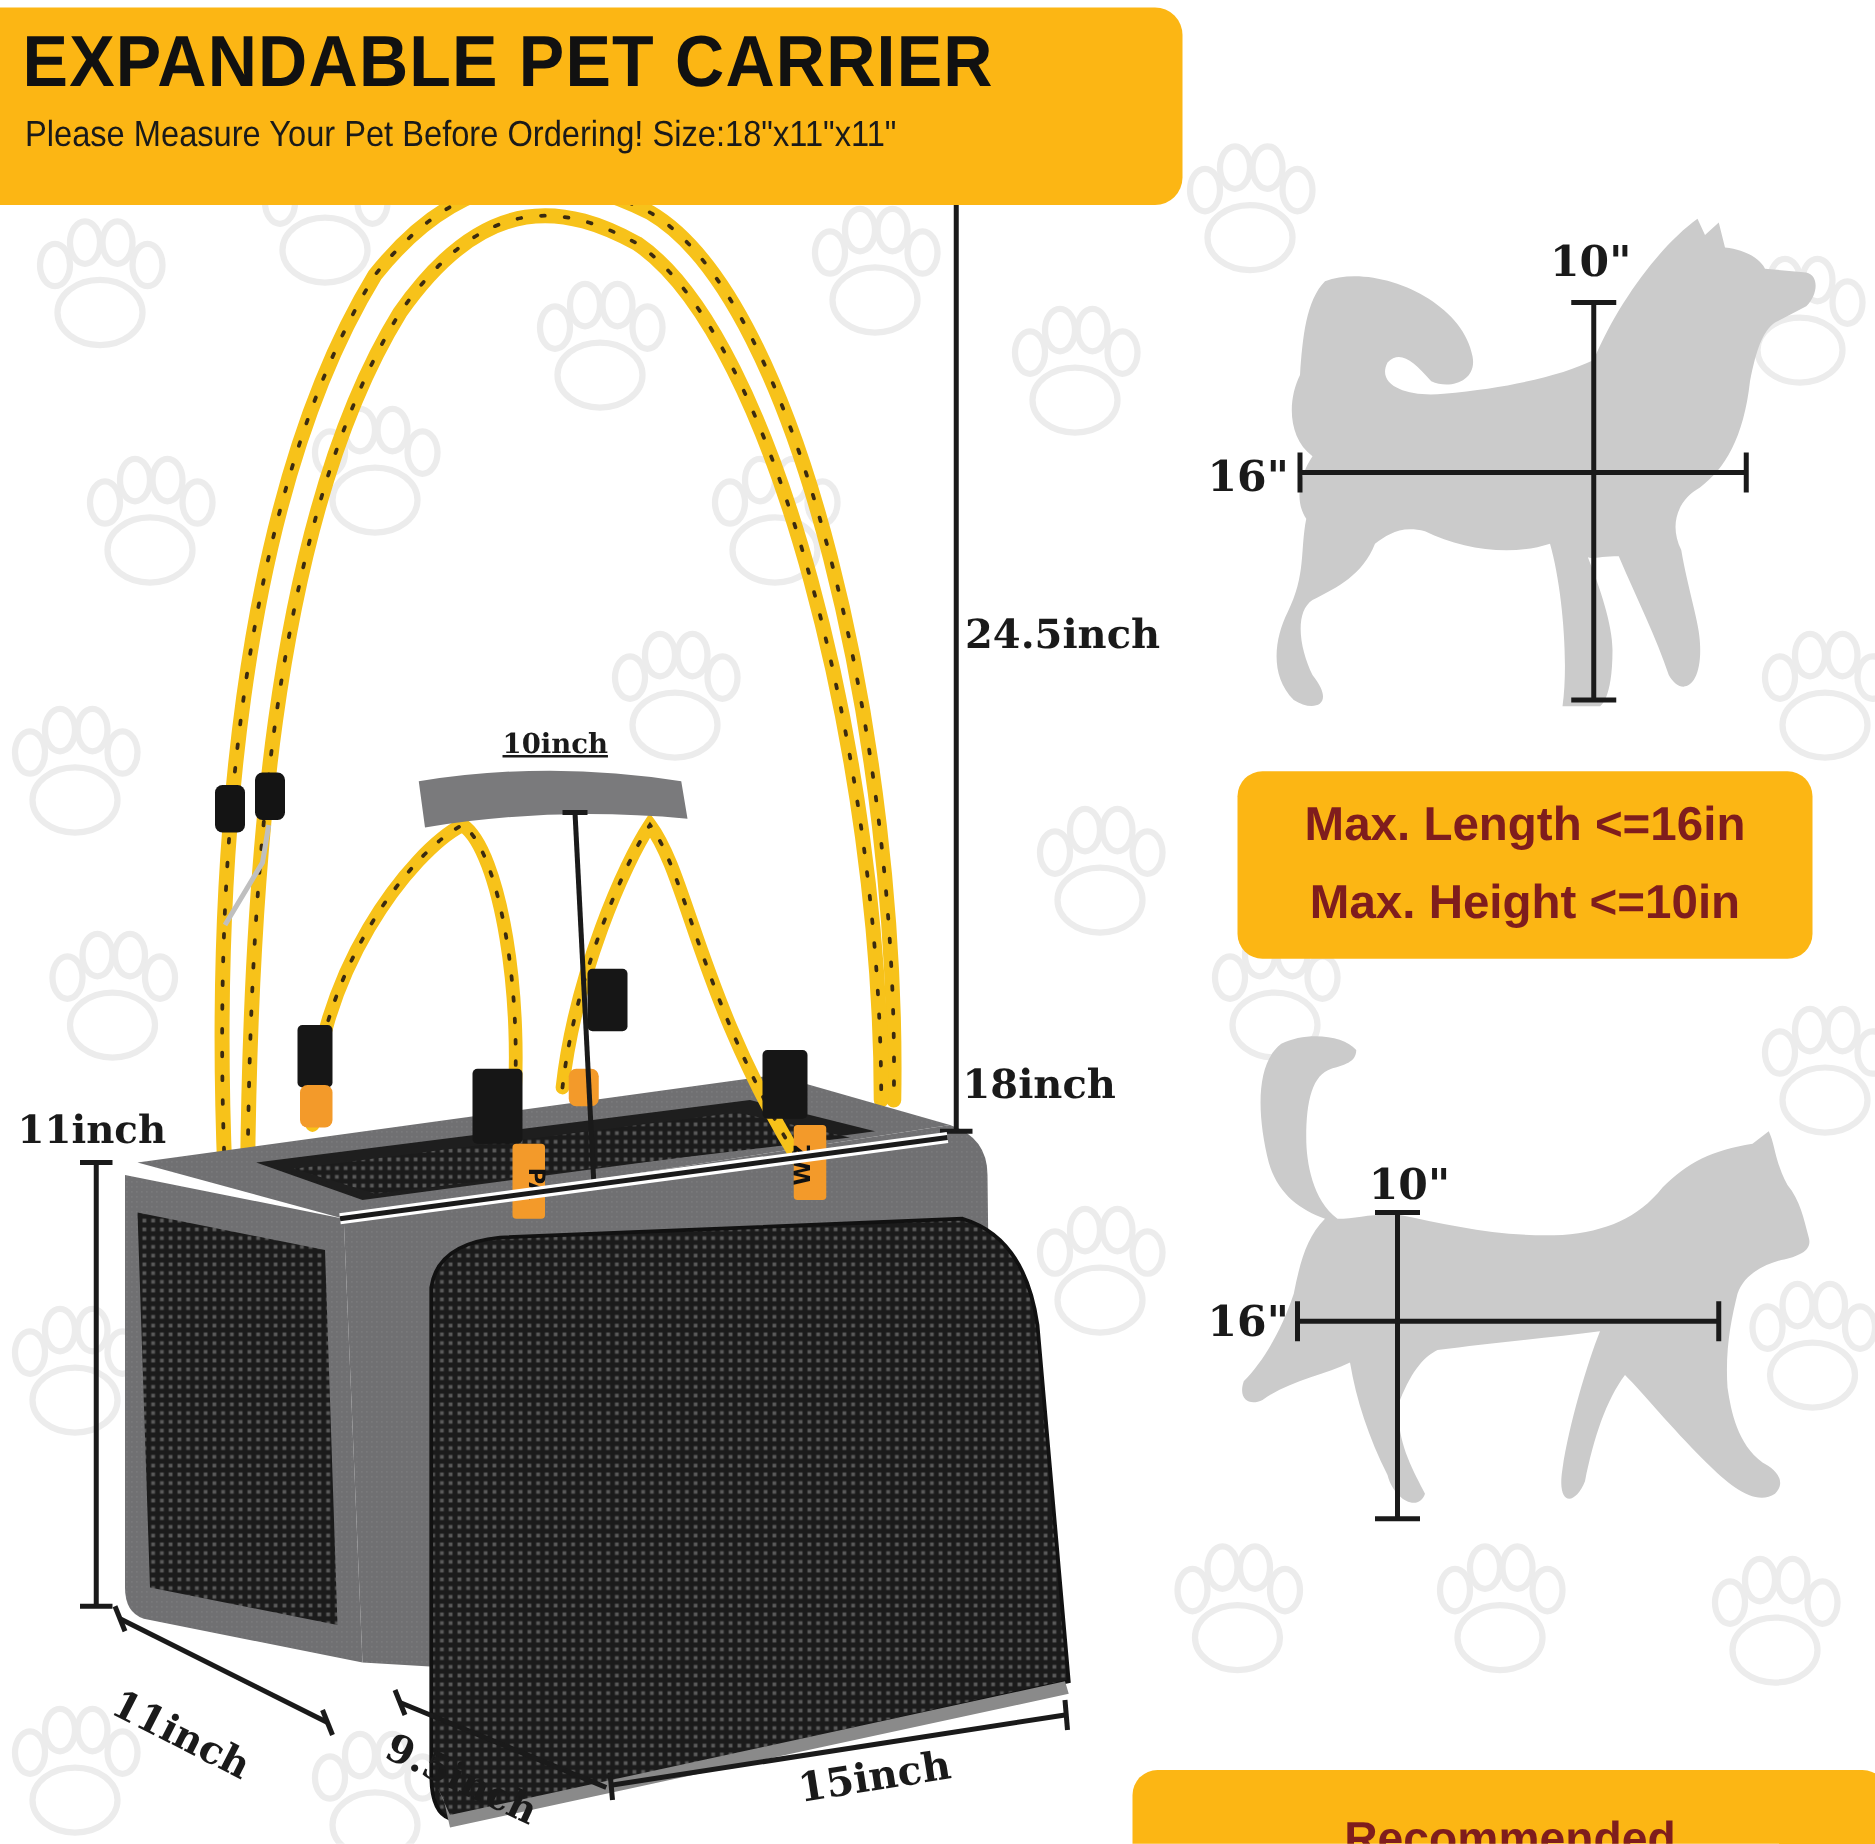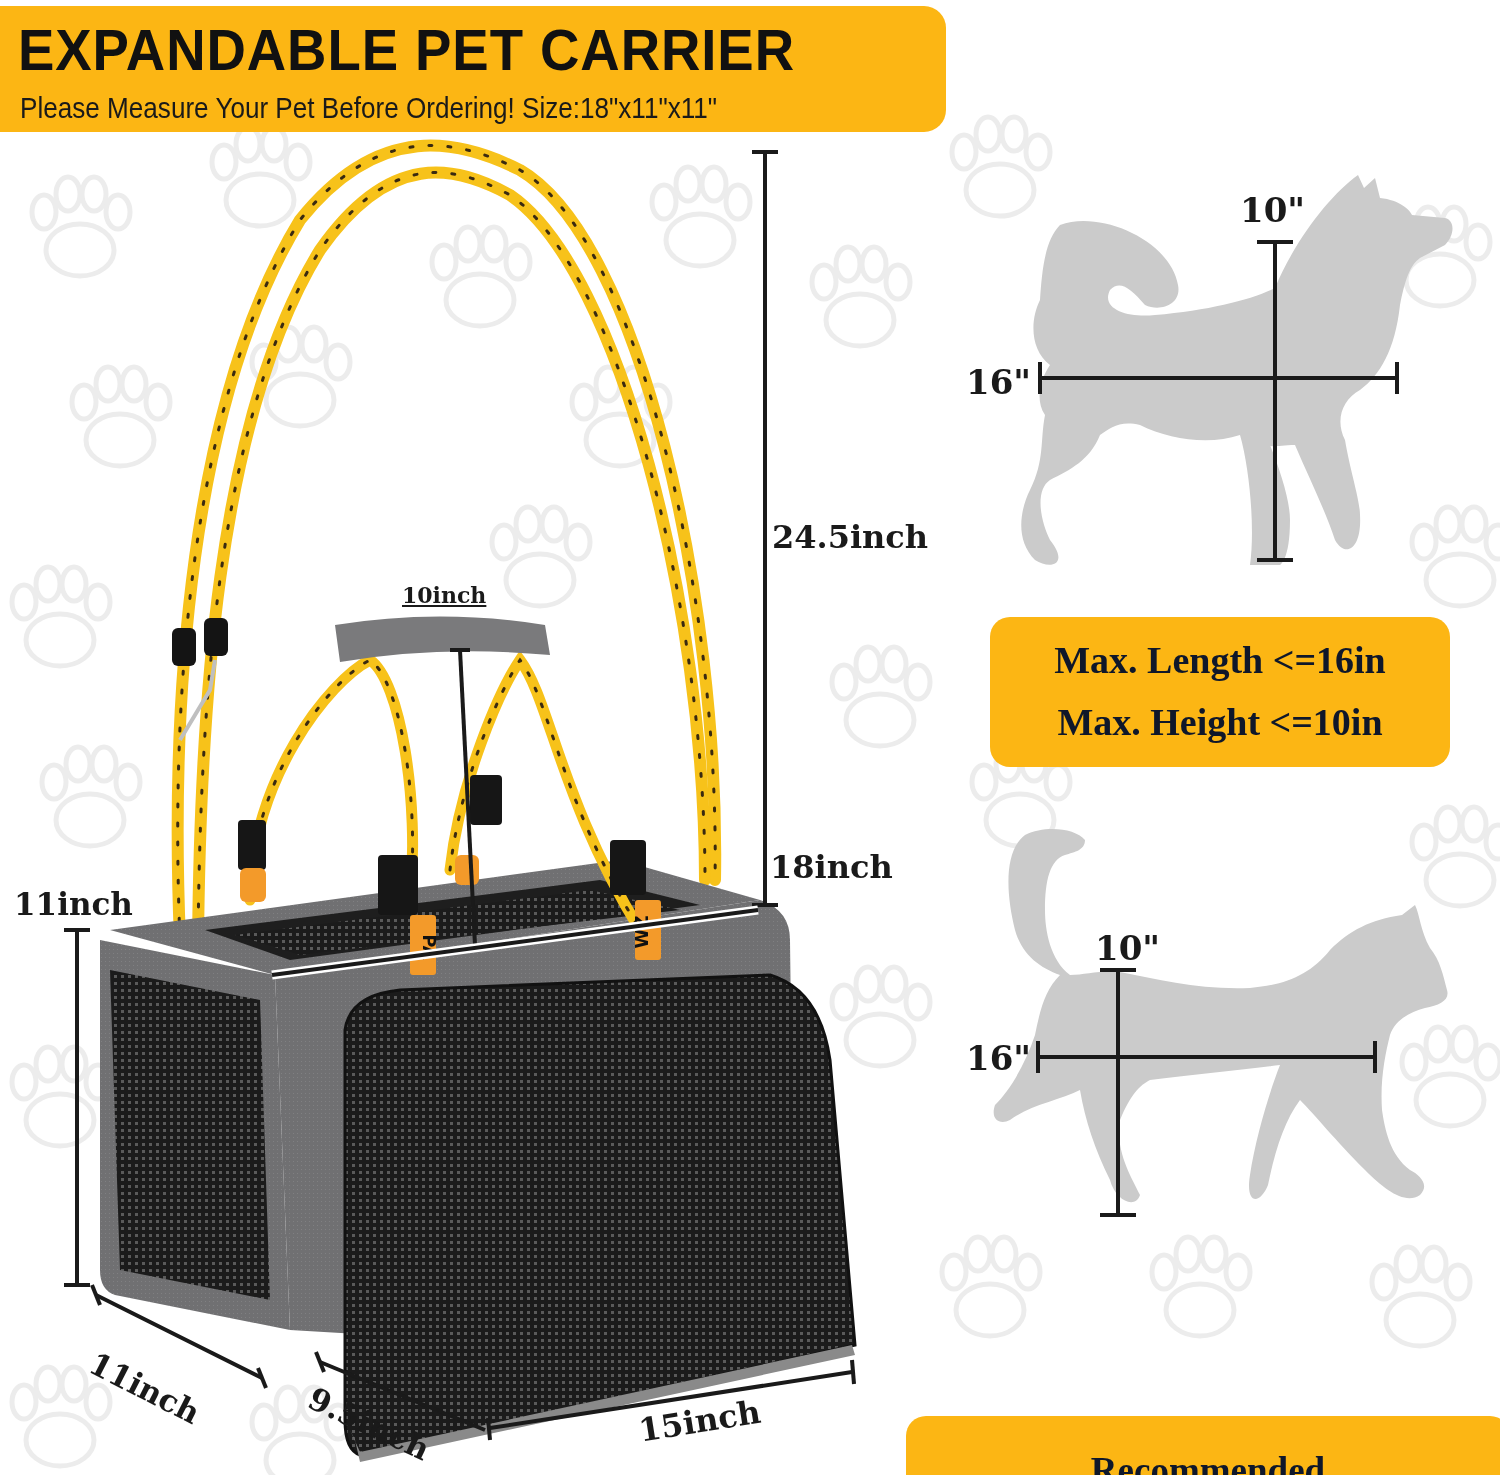--- a/index.html
+++ b/index.html
@@ -1,23 +1,23 @@
 <!DOCTYPE html>
 <html><head>
 <meta charset="utf-8">
 <style>
   html,body{margin:0;padding:0;}
   body{width:1500px;height:1475px;position:relative;overflow:hidden;background:#ffffff;font-family:"Liberation Sans",sans-serif;}
   .bg-paws{position:absolute;inset:0;z-index:0;}
-  .header-banner{position:absolute;left:0;top:6px;width:946px;height:126px;background:#fcb614;border-radius:0 22px 22px 0;z-index:3;}
+  .header-banner{position:absolute;left:0;top:6px;width:946px;height:158px;background:#fcb614;border-radius:0 22px 22px 0;z-index:3;}
   .header-title{position:absolute;left:18px;top:12px;font-family:"Liberation Sans",sans-serif;font-weight:bold;font-size:58px;letter-spacing:1px;color:#111;line-height:64px;white-space:nowrap;transform:scaleX(0.94);transform-origin:left top;}
   .header-sub{position:absolute;left:20px;top:84px;font-family:"Liberation Sans",sans-serif;font-size:29px;color:#1a1a1a;line-height:36px;white-space:nowrap;transform:scaleX(0.9);transform-origin:left top;}
   .label{position:absolute;font-family:"DejaVu Serif",serif;font-weight:bold;color:#1a1a1a;white-space:nowrap;z-index:4;}
   .info-box{position:absolute;background:#fcb614;border-radius:20px;z-index:3;display:flex;flex-direction:column;align-items:center;justify-content:center;}
-  .info-line{font-family:Liberation Serif, serif;font-weight:bold;color:#0f172a;white-space:nowrap;line-height:1.2;}
+  .info-line{font-family:Liberation Sans, sans-serif;font-weight:bold;color:#7f1d1d;white-space:nowrap;line-height:1.2;}
   .art{position:absolute;z-index:2;}
 </style>
 </head>
 <body>
 
 <svg class="bg-paws" width="1500" height="1475" viewBox="0 0 1500 1475">
   <defs>
     <g id="paw" fill="none" stroke="#ececec" stroke-width="5">
       <ellipse cx="0" cy="20" rx="34" ry="26"></ellipse>
       <ellipse cx="-36" cy="-18" rx="12" ry="17"></ellipse>
@@ -141,21 +141,21 @@
     <line x1="852" y1="1360" x2="854" y2="1384"></line>
   </g>
   <g stroke="#ffffff" stroke-width="9">
     <line x1="272" y1="975" x2="758" y2="910"></line>
   </g>
   <g stroke="#1a1a1a" stroke-width="4">
     <line x1="272" y1="975" x2="758" y2="910"></line>
   </g>
 </svg>
 
-<div class="label" style="left:772px;top:518px;font-size:32px;">24.5inch</div>
+<div class="label" style="left:772px;top:488px;font-size:32px;">24.5inch</div>
 <div class="label" style="left:402px;top:582px;font-size:22px;text-decoration:underline;">10inch</div>
 <div class="label" style="left:770px;top:848px;font-size:32px;">18inch</div>
 <div class="label" style="left:14px;top:886px;font-size:31px;">11inch</div>
 <div class="label" style="left:100px;top:1345px;font-size:31px;transform:rotate(27deg);transform-origin:left top;">11inch</div>
 <div class="label" style="left:318px;top:1380px;font-size:31px;transform:rotate(25deg);transform-origin:left top;">9.5inch</div>
 <div class="label" style="left:636px;top:1412px;font-size:32px;transform:rotate(-9deg);transform-origin:left top;">15inch</div>
 
 <svg class="art" style="left:950px;top:170px;" width="520" height="420" viewBox="0 0 520 420">
   <path fill="#cbcbcb" d="M110,55 C150,40 220,70 228,115 C232,135 210,142 195,135 C180,118 170,110 160,120 C150,140 180,148 205,145 C260,140 300,130 325,118 C345,70 380,25 408,5 L414,18 L425,8 L430,28 C450,30 460,40 462,45 L495,48 C505,50 505,65 495,75 L470,88 C460,95 455,110 450,135 C445,180 430,205 410,220 C392,230 385,250 395,270 C400,300 410,330 410,345 C412,380 395,388 385,370 C375,340 360,310 345,275 C330,275 320,278 320,275 C330,300 340,330 340,350 C340,390 330,395 330,395 L300,395 C305,360 300,300 290,265 C260,275 220,270 190,255 C170,250 160,258 150,265 C140,290 120,300 100,310 C85,320 90,350 100,370 C120,395 100,400 85,390 C65,370 70,340 80,320 C95,290 90,270 95,245 C85,230 90,210 100,195 C80,180 80,150 90,130 C92,100 95,70 110,55 Z"></path>
   <g stroke="#1a1a1a" stroke-width="4" fill="none">

